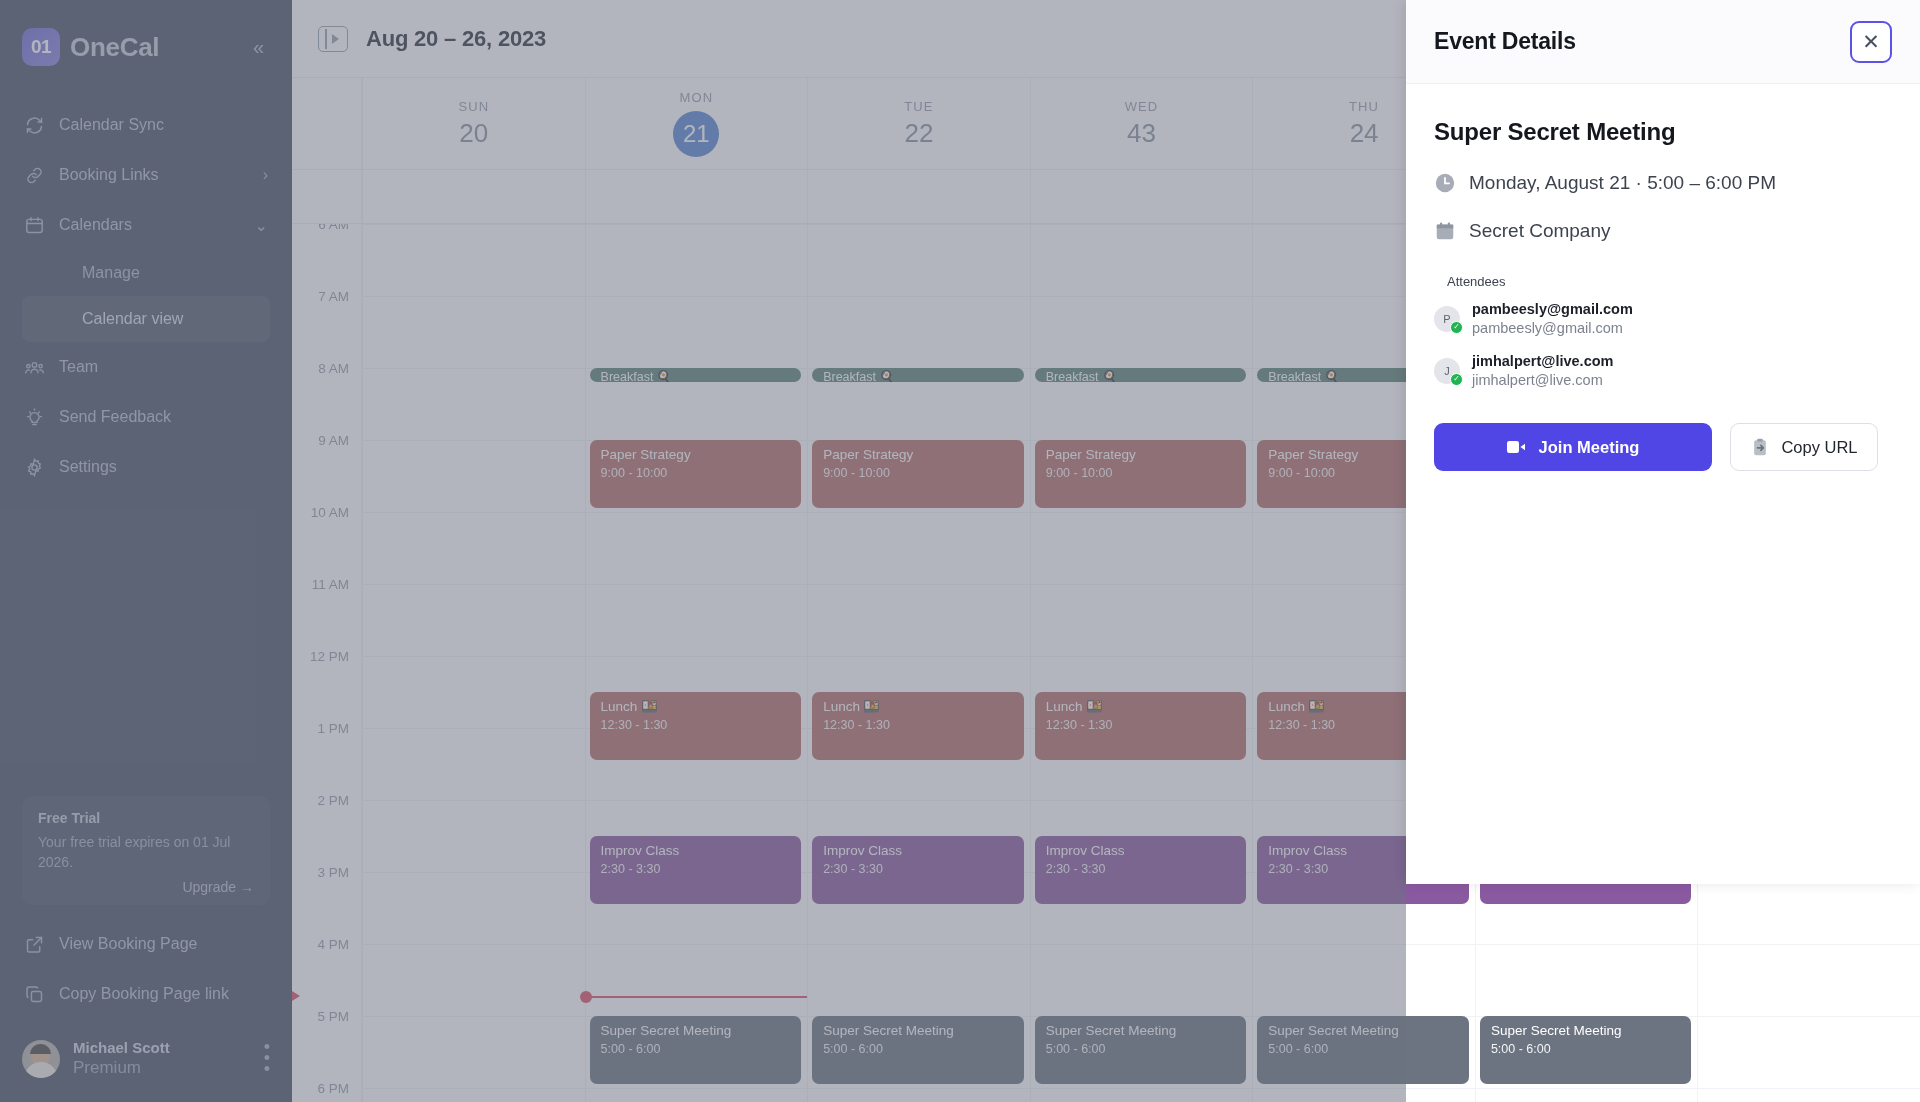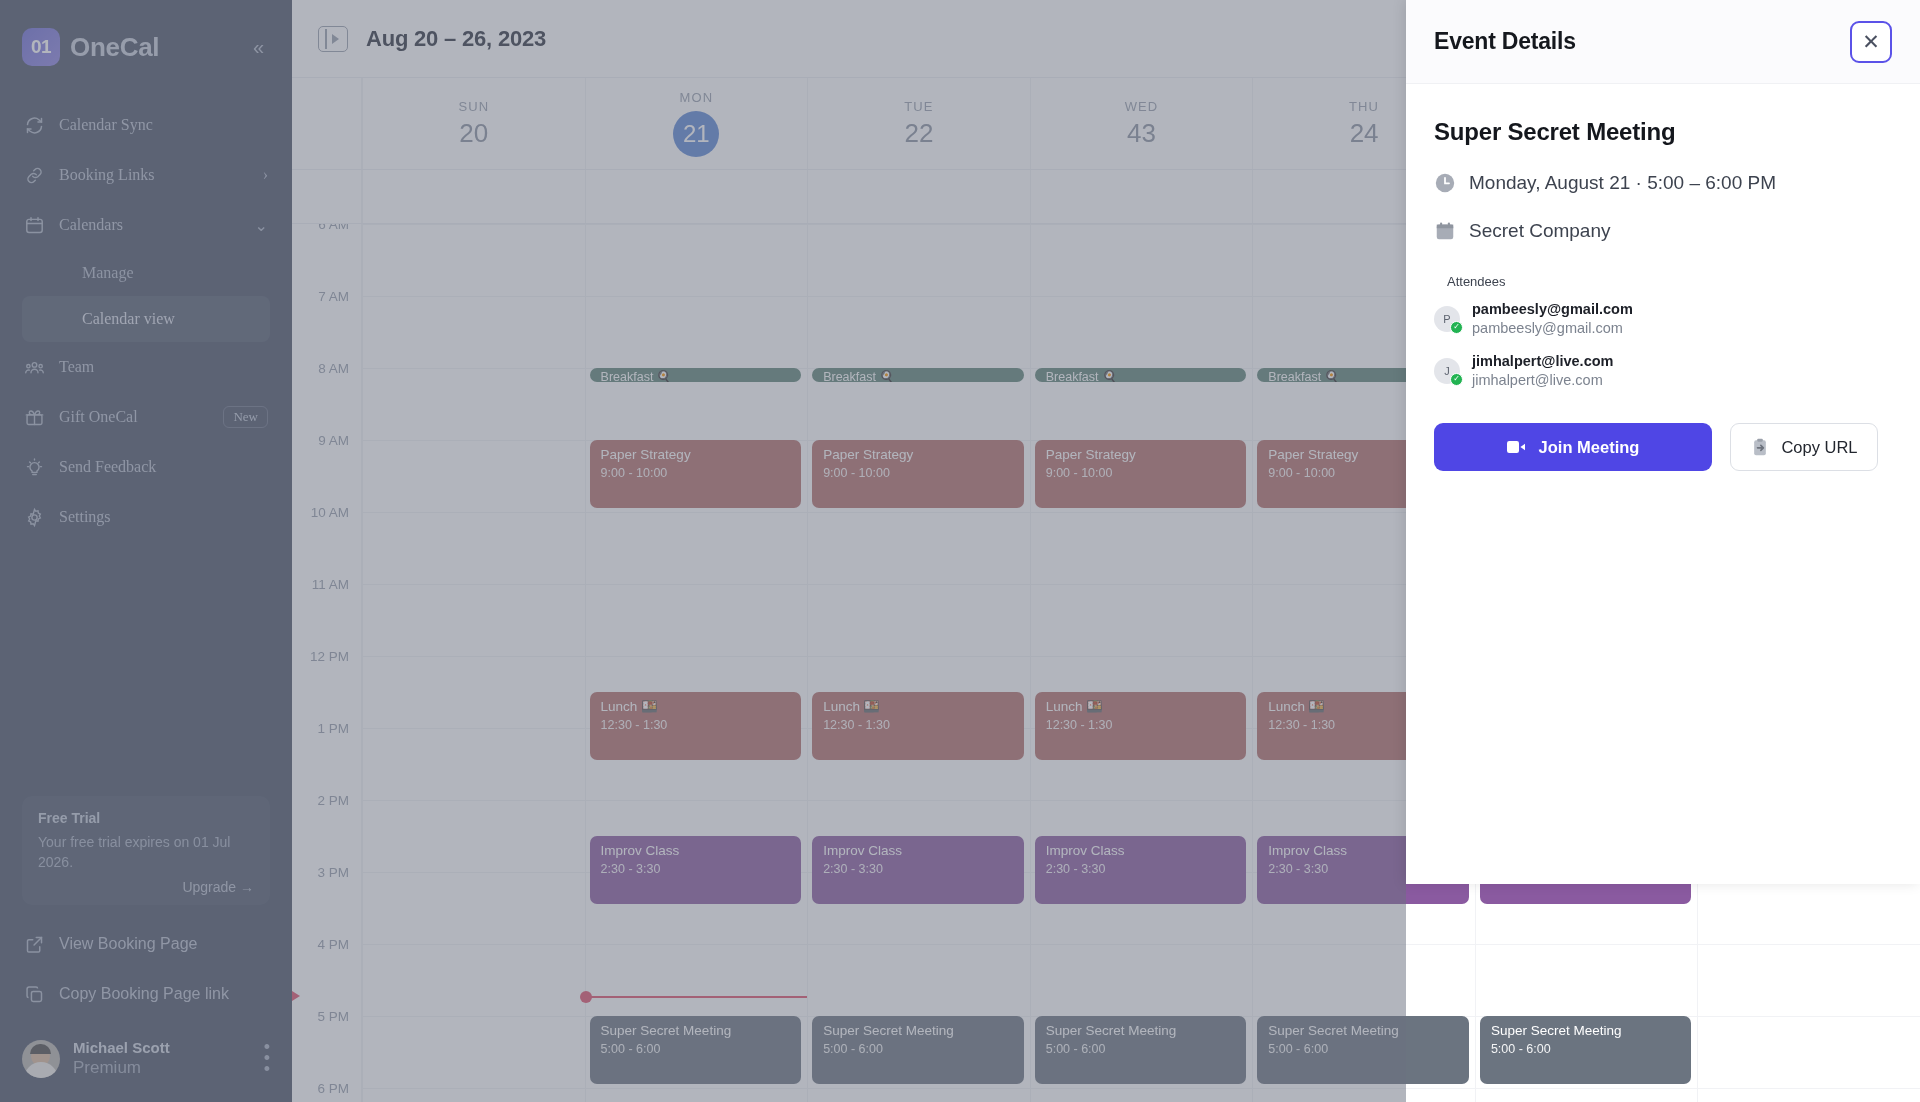--- a/index.html
+++ b/index.html
@@ -28,21 +28,21 @@
     background: linear-gradient(135deg,#6f6fd6,#8f86e0);
     color: #fff; font-size: 19px; font-weight: 700;
     display: flex; align-items: center; justify-content: center;
     letter-spacing: -0.5px;
   }
   .logo-text { font-size: 26px; font-weight: 700; color: #c7cdda; letter-spacing: -0.3px; }
   .collapse-btn {
     margin-left: auto; color: #b4bbc9; font-size: 20px; line-height: 1;
     cursor: pointer; padding: 2px 6px;
   }
-  .nav { margin-top: 16px; display: flex; flex-direction: column; font-family: Liberation Serif, serif; }
+  .nav { margin-top: 16px; display: flex; flex-direction: column; }
   .nav-item {
     display: flex; align-items: center; gap: 14px;
     height: 50px; padding: 0 24px; color: #b8bfcd;
     font-size: 16px; cursor: pointer; position: relative;
   }
   .nav-item .ico { width: 21px; height: 21px; flex: 0 0 21px; display:block; }
   .nav-item .ico svg { width: 21px; height: 21px; display: block; }
   .nav-item .chev { margin-left: auto; color: #aab2c2; display: flex; }
   .nav-item .badge-new {
     margin-left: auto; font-size: 13px; color: #c2c9d6;
@@ -283,33 +283,20 @@
               <path d="M8 18a4 4 0 0 1 8 0"></path>
             <circle cx="5" cy="10.5" r="1.9"></circle>
               <path d="M2 18a3.2 3.2 0 0 1 4.2-3"></path>
             <circle cx="19" cy="10.5" r="1.9"></circle>
               <path d="M22 18a3.2 3.2 0 0 0-4.2-3"></path>
           </svg>
         </span>
         <span>Team</span>
       </div>
 
-      <div class="nav-item">
-        <span class="ico">
-          <svg viewBox="0 0 24 24" fill="none" stroke="#aeb6c4" stroke-width="1.6" stroke-linecap="round">
-            <rect x="3.5" y="9" width="17" height="11" rx="1.6"></rect>
-            <path d="M2.6 9h18.8"></path>
-              <path d="M12 9v11"></path>
-            <path d="M12 9C11 6.4 9.6 4.6 8 4.6A2 2 0 0 0 8 8.6"></path>
-            <path d="M12 9c1-2.6 2.4-4.4 4-4.4a2 2 0 0 1 0 4"></path>
-          </svg>
-        </span>
-        <span>Gift OneCal</span>
-        <span class="badge-new">New</span>
-      </div>
 
       <div class="nav-item">
         <span class="ico">
           <svg viewBox="0 0 24 24" fill="none" stroke="#aeb6c4" stroke-width="1.6" stroke-linecap="round">
             <path d="M9.2 16a5.2 5.2 0 1 1 5.6 0v1.6H9.2z"></path>
             <path d="M10 20h4"></path>
               <path d="M4 11h1.4"></path>
               <path d="M18.6 11H20"></path>
             <path d="M6.4 5.6l1 1"></path>
               <path d="M16.6 6.6l1-1"></path>

